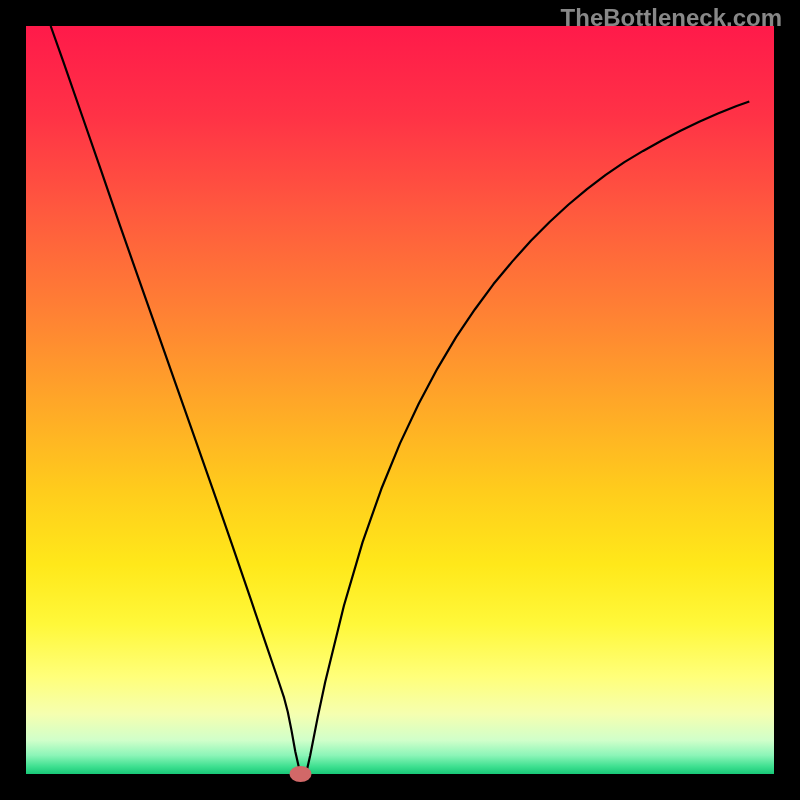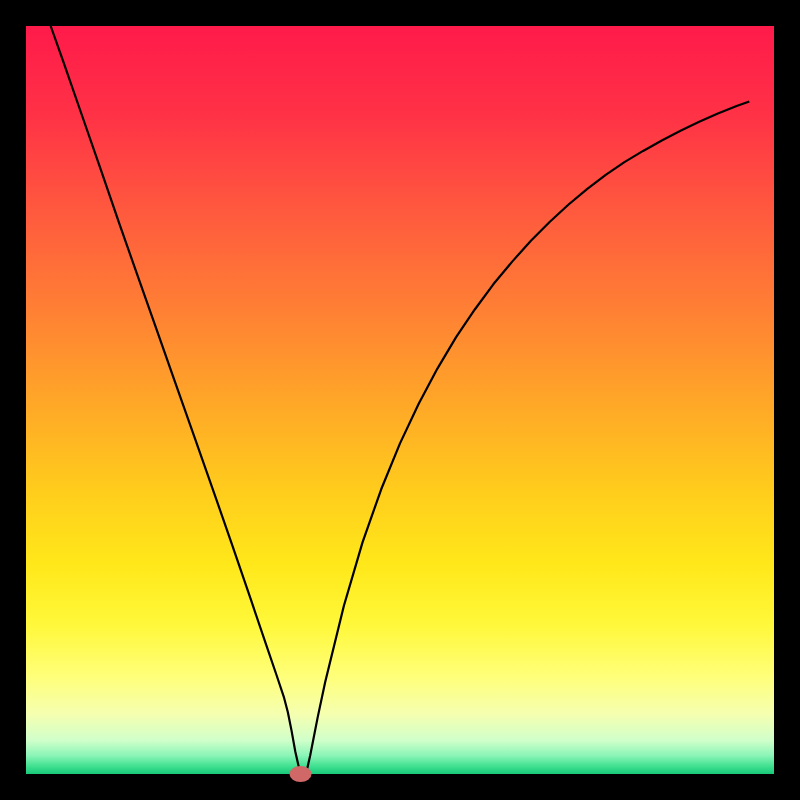--- a/index.html
+++ b/index.html
@@ -47,13 +47,14 @@
           <stop offset="97.5%" stop-color="#8cf5b8"></stop>
           <stop offset="99%" stop-color="#3ee090"></stop>
           <stop offset="100%" stop-color="#18c878"></stop>
         </linearGradient>
     </defs>
     <rect id="outer-border" x="0" y="0" width="800" height="800" fill="#000"></rect>
     <rect id="plot-bg" fill="url(#bg-grad)" x="26" y="26" width="748" height="748"></rect>
     <path id="curve-path" fill="none" stroke="#000" stroke-width="2.2" stroke-linejoin="round" d="M50.68,26.00 L63.40,61.90 L82.10,115.76 L100.80,169.62 L119.50,224.22 L138.20,277.33 L156.90,330.44 L175.60,383.54 L194.30,436.65 L213.00,489.76 L231.70,543.62 L250.40,598.22 L265.36,642.35 L276.58,675.26 L284.06,697.70 L287.80,711.92 L291.54,730.62 L295.28,751.56 L299.02,768.02 L300.52,774.00 L302.76,774.00 L306.50,771.76 L310.24,755.30 L317.72,717.15 L325.20,682.00 L343.90,605.70 L362.60,542.12 L381.30,489.01 L400.00,443.38 L418.70,403.74 L437.40,368.58 L456.10,337.17 L474.80,309.49 L493.50,284.06 L512.20,261.62 L530.90,240.68 L549.60,221.98 L568.30,204.77 L587.00,189.06 L605.70,174.85 L624.40,162.14 L643.10,150.92 L661.80,140.44 L680.50,130.72 L699.20,121.74 L717.90,113.52 L736.60,106.04 L749.32,101.55 "></path>
     <ellipse id="min-dot" fill="#d16868" cx="300.516" cy="774" rx="11" ry="8"></ellipse>
   </svg>
+  <div class="watermark">TheBottleneck.com</div>
 </div>
 
 </body></html>

